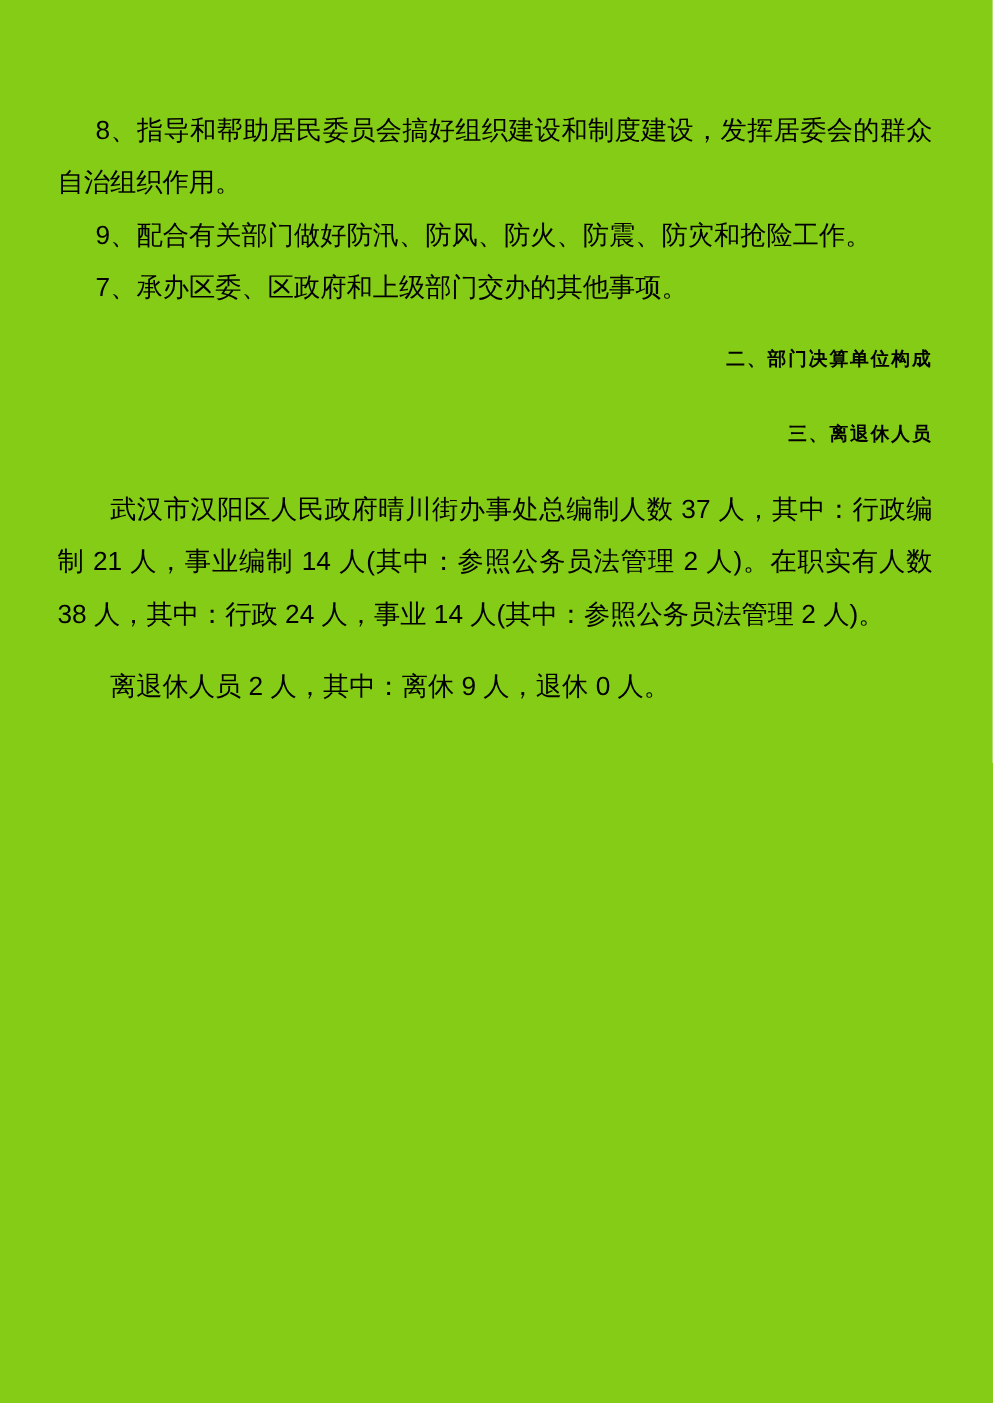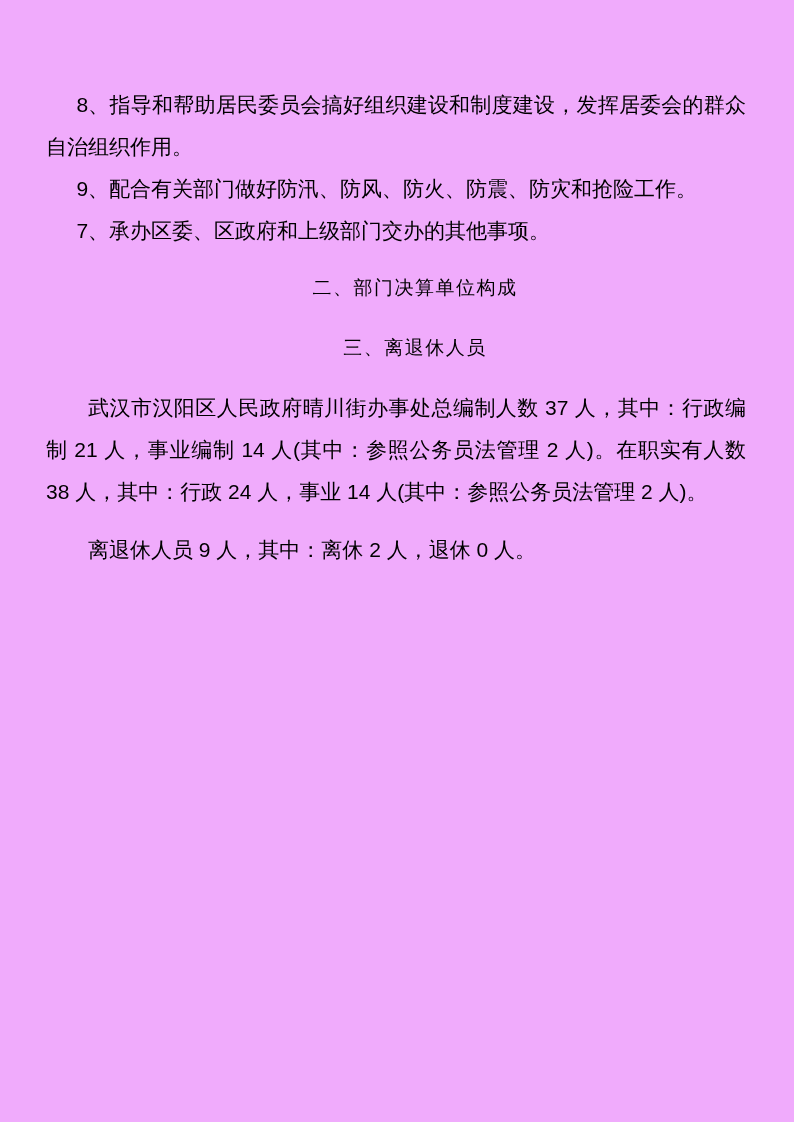--- a/index.html
+++ b/index.html
@@ -10,21 +10,21 @@
   body {
     width: 794px;
     height: 1122px;
     overflow: hidden;
     position: relative;
   }
   .page {
     box-sizing: border-box;
     width: 794px;
     height: 1122px;
-    background: #f0abfc;
+    background: #84cc16;
     padding: 84px 48px 40px 46px;
     font-family: "Liberation Sans", sans-serif;
     font-size: 21px;
     line-height: 42px;
     color: #000000;
     text-align: justify;
   }
   p.para {
     margin: 0;
     text-indent: 2em;
@@ -32,34 +32,34 @@
   
   p.para.num {
     text-indent: 1.45em;
   }
   
   p.para.spaced {
     margin-top: 16px;
   }
   h2.heading {
     margin: 15px 0 18px 0;
-    font-size: 19px;
+    font-size: 15px;
     line-height: 42px;
-    font-weight: 400;
+    font-weight: 700;
     text-indent: 2em;
     letter-spacing: 1.5px;
-    text-align: center;
+    text-align: right;
   }
 </style>
 </head>
 <body>
 
 <main class="page">
   <section id="doc-body">
       <p class="para num">8、指导和帮助居民委员会搞好组织建设和制度建设，发挥居委会的群众自治组织作用。</p>
       <p class="para num">9、配合有关部门做好防汛、防风、防火、防震、防灾和抢险工作。</p>
       <p class="para num">7、承办区委、区政府和上级部门交办的其他事项。</p>
       <h2 class="heading">二、部门决算单位构成</h2>
       <h2 class="heading">三、离退休人员</h2>
       <p class="para">武汉市汉阳区人民政府晴川街办事处总编制人数 37 人，其中：行政编制 21 人，事业编制 14 人(其中：参照公务员法管理 2 人)。在职实有人数 38 人，其中：行政 24 人，事业 14 人(其中：参照公务员法管理 2 人)。</p>
-      <p class="para spaced">离退休人员 9 人，其中：离休 2 人，退休 0 人。</p>
+      <p class="para spaced">离退休人员 2 人，其中：离休 9 人，退休 0 人。</p>
     </section>
 </main>
 
 </body></html>

